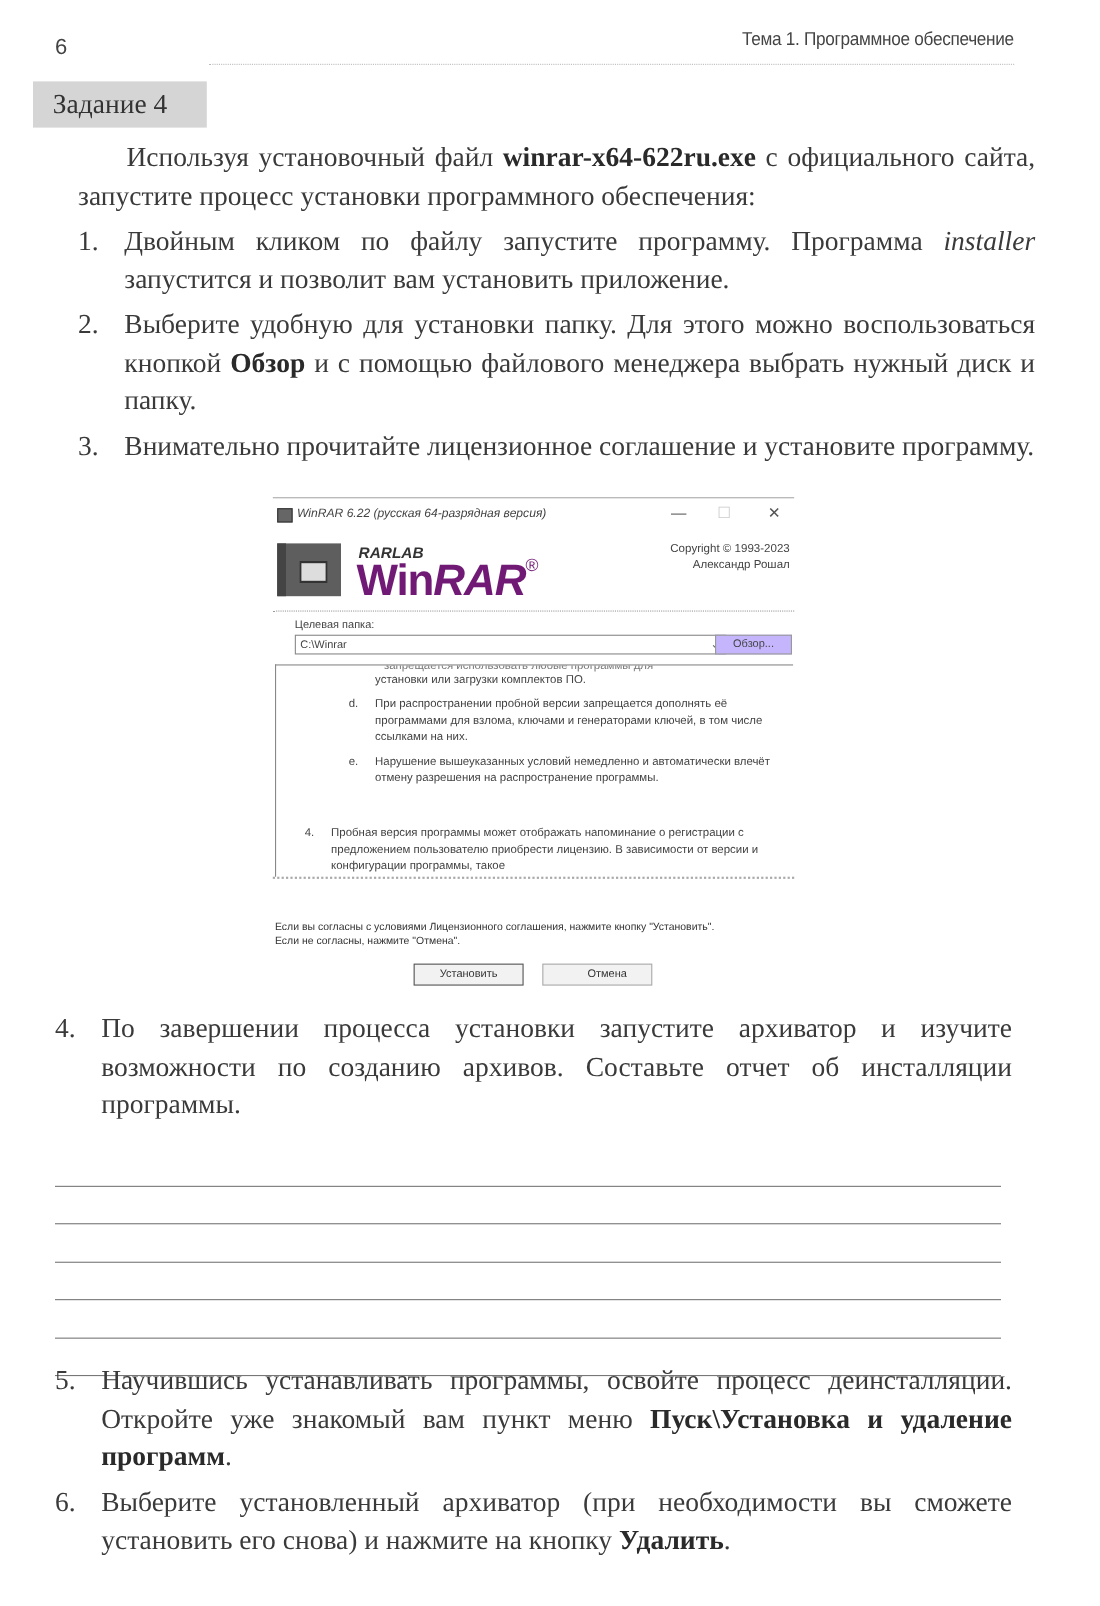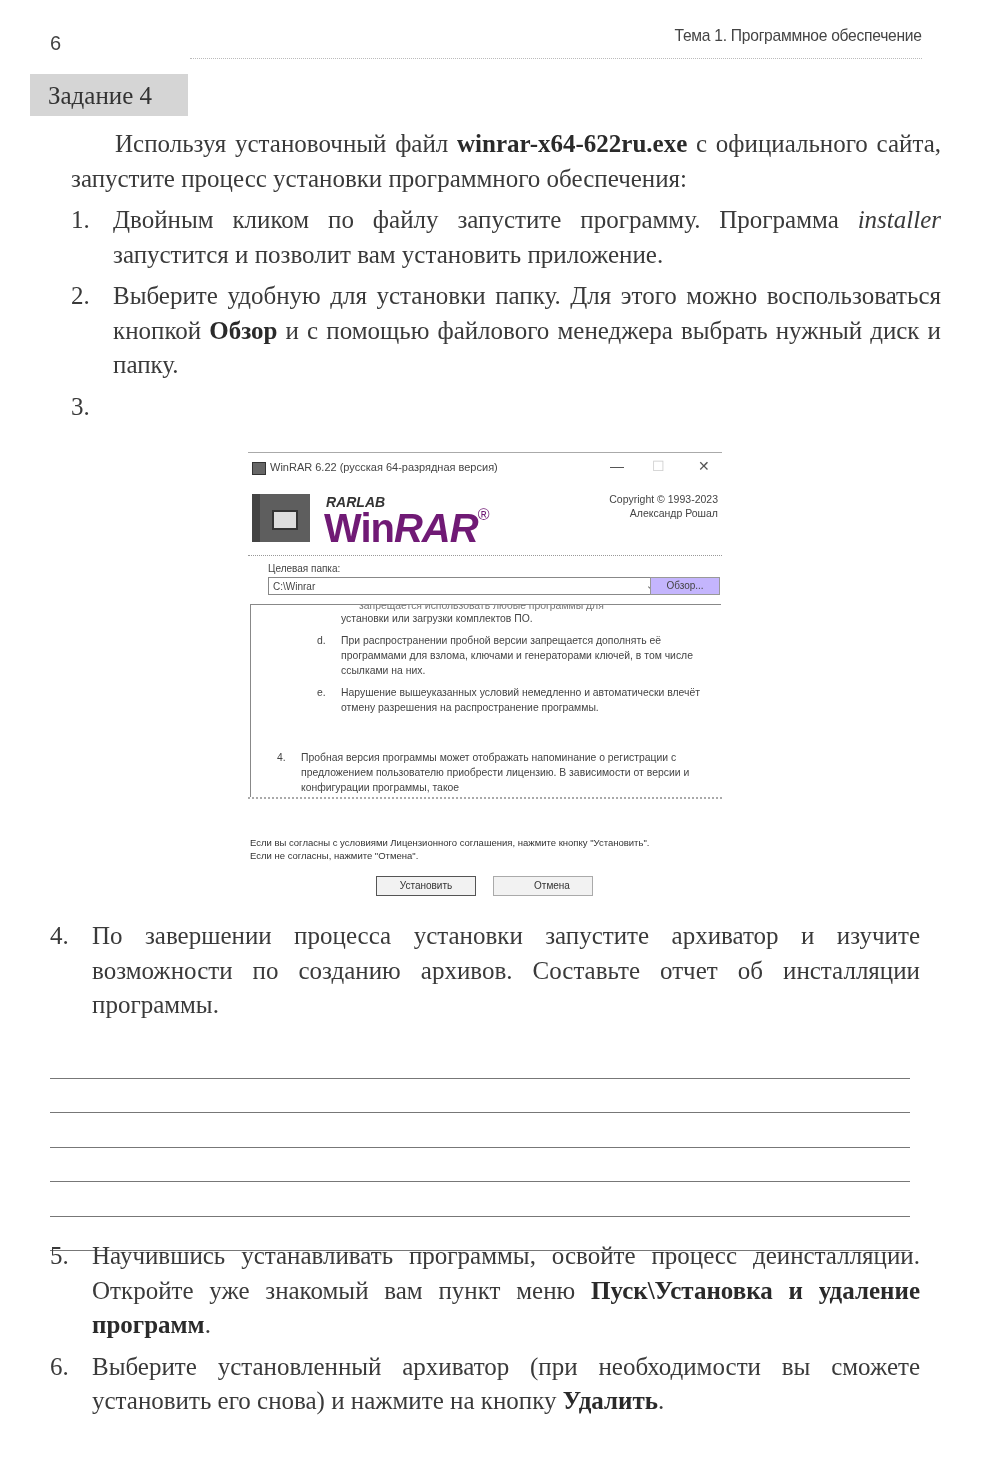--- a/index.html
+++ b/index.html
@@ -20,41 +20,41 @@
   .rule-lines { position:absolute; left:50px; width:860px; top:1044px; }
   .answer-line { height:34.5px; border-bottom:1.5px solid #777; box-sizing:border-box; }
 
   
   .win { position:absolute; left:248px; top:452px; width:474px; height:450px; background:#fff;
          font-family:"Liberation Sans", sans-serif; color:#444; }
   .win-topline { position:absolute; left:0; right:0; top:0; border-top:1px solid #aaa; }
   .titlebar { position:absolute; left:0; top:8px; right:0; height:20px; font-size:11px; }
   .app-icon { position:absolute; left:4px; top:2px; width:14px; height:13px; background:#666;
               border:1px solid #333; box-sizing:border-box; }
-  .title-text { position:absolute; left:22px; top:1px; }
+  .title-text { position:absolute; left:22px; top:1px;font-style:italic; }
   .ctl { position:absolute; top:-2px; font-size:14px; color:#555; }
   .ctl.min { left:362px; } .ctl.max { left:404px; color:#ccc; } .ctl.close { left:450px; }
   .logo { position:absolute; left:4px; top:42px; width:58px; height:48px; background:#5e5e5e; }
   .logo .inner { position:absolute; left:20px; top:16px; width:22px; height:16px; background:#ddd; border:2px solid #333; }
   .logo .strip { position:absolute; left:0; top:0; width:8px; height:48px; background:#444; }
   .rarlab { position:absolute; left:78px; top:42px; font-size:14px; font-weight:bold; font-style:italic; color:#333;text-align:right; }
   .winrar-word { position:absolute; left:76px; top:54px; font-size:40px; font-weight:bold; color:#701a75; letter-spacing:-1px; }
   .winrar-word i { font-style:italic; }
   .winrar-word sup { font-size:16px; font-weight:normal; vertical-align:22px; }
   .copyright { position:absolute; right:4px; top:40px; font-size:10.5px; text-align:right; line-height:14px; color:#444; }
   .hdr-rule { position:absolute; left:0; right:0; top:103px; border-top:1px dotted #999; }
   .folder-label { position:absolute; left:2px; top:111px; font-size:10px;margin-left:18px; }
   .folder-combo { position:absolute; left:2px; top:125px; width:392px; height:18px; border:1px solid #888;
                   box-sizing:border-box; font-size:10px; padding:3px 4px;margin-left:18px; }
   .combo-arrow { position:absolute; right:4px; top:1px; font-size:11px; color:#666; }
   .browse-btn { position:absolute; left:402px; top:125px; width:70px; height:18px; border:1px solid #999;
                 background:#c4b5fd; box-sizing:border-box; font-size:10px; text-align:center; line-height:16px; }
   .license { position:absolute; left:2px; top:152px; width:470px; height:192px; border-left:1px solid #888;
              border-top:1px solid #888; overflow:hidden; font-size:10.4px; line-height:15px; color:#444; }
-  .lic-cut { position:absolute; left:108px; top:-7px; color:#777; }
+  .lic-cut { position:absolute; left:98px; top:-7px; color:#777; }
   .lic-p { position:absolute; left:90px; width:360px; }
   .lic-letter { position:absolute; left:66px; }
   .lic-bottom-rule { position:absolute; left:0; right:0; top:345px; border-top:2px dotted #aaa; }
   .agree { position:absolute; left:2px; top:384px; font-size:9.5px; line-height:13px; color:#333; }
   .btn { position:absolute; top:424px; height:20px; border:1px solid #777; box-sizing:border-box;
          background:#f2f2f2; font-size:10px; text-align:center; line-height:18px; color:#333; }
   .btn.install { left:128px; width:100px; border:1.5px solid #555; }
   .btn.cancel { left:245px; width:100px; border-color:#aaa;padding-left:18px; }
 </style>
 </head>
@@ -72,20 +72,21 @@
   <div class="item">
     <span class="num">1.</span>
     <span>Двойным кликом по файлу запустите программу. Программа </span><i>installer</i><span> запустится и позволит вам установить приложение.</span>
   </div>
   <div class="item">
     <span class="num">2.</span>
     <span>Выберите удобную для установки папку. Для этого можно воспользоваться кнопкой </span><b>Обзор</b><span> и с помощью файлового менеджера выбрать нужный диск и папку.</span>
   </div>
   <div class="item">
     <span class="num">3.</span>
+    <span>Внимательно прочитайте лицензионное соглашение и установите программу.</span>
   </div>
 </div>
 
 <div class="win">
   <div class="win-topline"></div>
   <div class="titlebar">
     <span class="app-icon"></span>
     <span class="title-text">WinRAR 6.22 (русская 64-разрядная версия)</span>
     <span class="ctl min">—</span>
     <span class="ctl max">☐</span>

